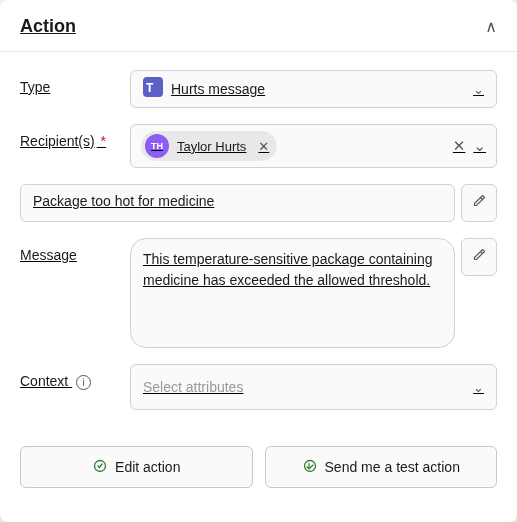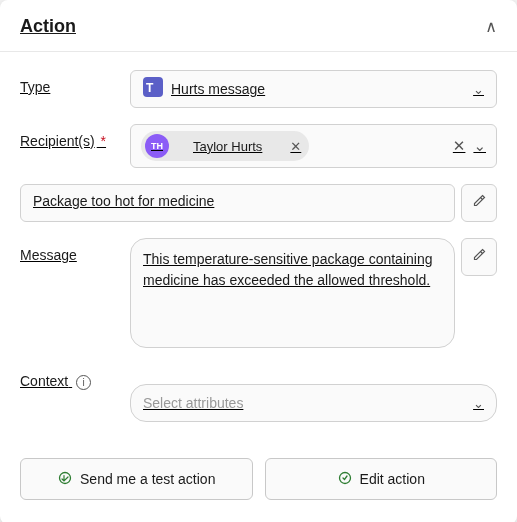--- a/index.html
+++ b/index.html
@@ -108,21 +108,21 @@
       padding: 6px 10px;
       background: #fafafa;
       min-height: 38px;
     }
     .recipient-tag {
       display: flex;
       align-items: center;
       background: #e8e8e8;
       border-radius: 20px;
       padding: 3px 8px 3px 4px;
-      gap: 24px;
+      gap: 8px;
       font-size: 13px;
     }
     .avatar {
       width: 24px;
       height: 24px;
       border-radius: 50%;
       background: #8b5cf6;
       color: #fff;
       display: flex;
       align-items: center;
@@ -200,26 +200,25 @@
       display: flex;
       align-items: flex-start;
       gap: 6px;
       flex: 1;
     }
     .context-dropdown {
       display: flex;
       align-items: center;
       justify-content: space-between;
       border: 1px solid #d1d1d1;
-      border-radius: 16px;
+      border-radius: 6px;
       padding: 8px 12px;
       background: #fafafa;
       cursor: pointer;
-      height: 38px;
-      margin-top: 20px;
+      height: 46px;
     }
     .context-placeholder {
       font-size: 14px;
       color: #999;
     }
     .footer {
       display: flex;
       gap: 12px;
       padding: 20px 20px 0 20px;
     }
@@ -341,29 +340,29 @@
       </div>
     </div>
 
   </div>
 
   <div class="footer">
     <button class="btn">
       <span>
         <svg width="16" height="16" viewBox="0 0 16 16" fill="none" xmlns="http://www.w3.org/2000/svg">
           <circle cx="8" cy="8" r="5.5" stroke="#2e7d32" stroke-width="1.3"></circle>
+          <path d="M6 8l1.5 1.5L10 6" stroke="#2e7d32" stroke-width="1.3" stroke-linecap="round"></path>
+        </svg>
+      </span>
+      <span>Edit action</span>
+    </button>
+    <button class="btn">
+      <span>
+        <svg width="16" height="16" viewBox="0 0 16 16" fill="none" xmlns="http://www.w3.org/2000/svg">
+          <circle cx="8" cy="8" r="5.5" stroke="#2e7d32" stroke-width="1.3"></circle>
           <path d="M7 5.5v5M5 9l2 2 4-4" stroke="#2e7d32" stroke-width="1.2" stroke-linecap="round"></path>
         </svg>
       </span>
       <span>Send me a test action</span>
     </button>
-    <button class="btn">
-      <span>
-        <svg width="16" height="16" viewBox="0 0 16 16" fill="none" xmlns="http://www.w3.org/2000/svg">
-          <circle cx="8" cy="8" r="5.5" stroke="#2e7d32" stroke-width="1.3"></circle>
-          <path d="M6 8l1.5 1.5L10 6" stroke="#2e7d32" stroke-width="1.3" stroke-linecap="round"></path>
-        </svg>
-      </span>
-      <span>Edit action</span>
-    </button>
   </div>
 
 </div>
 
 </body></html>

